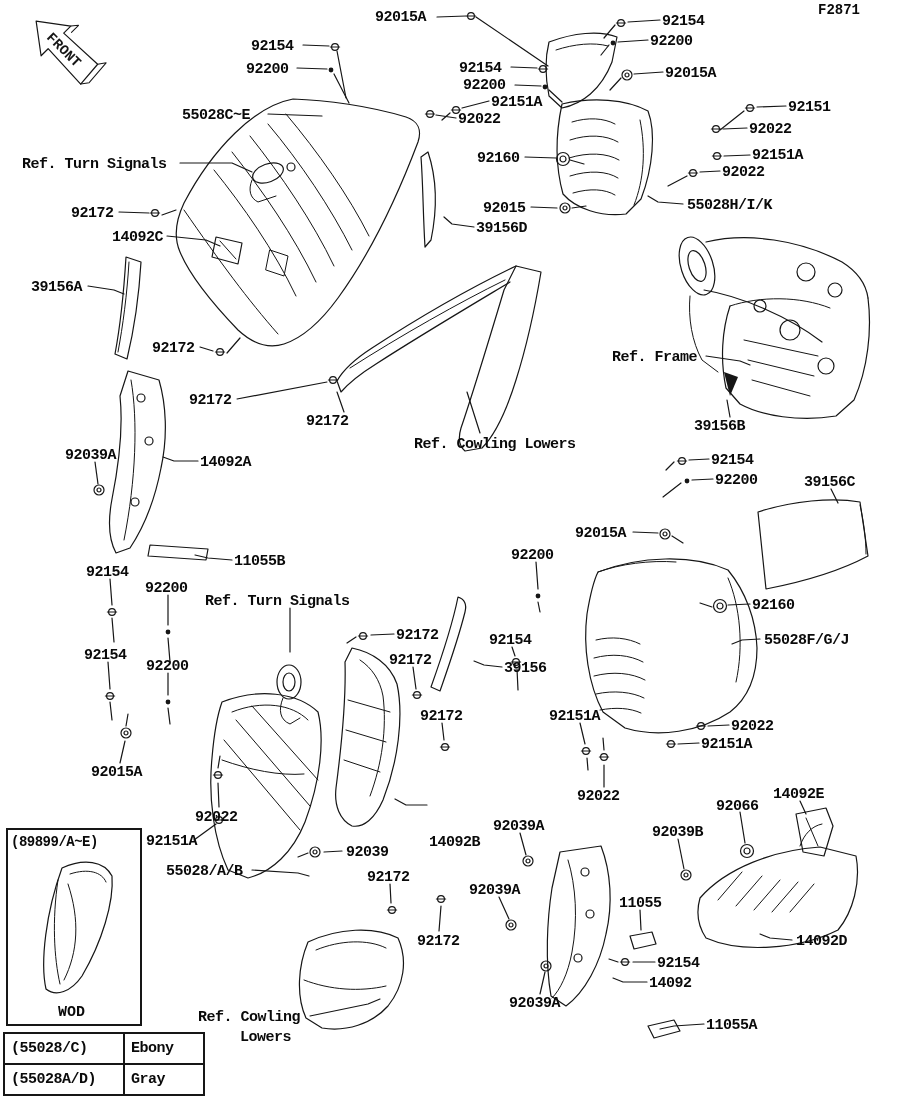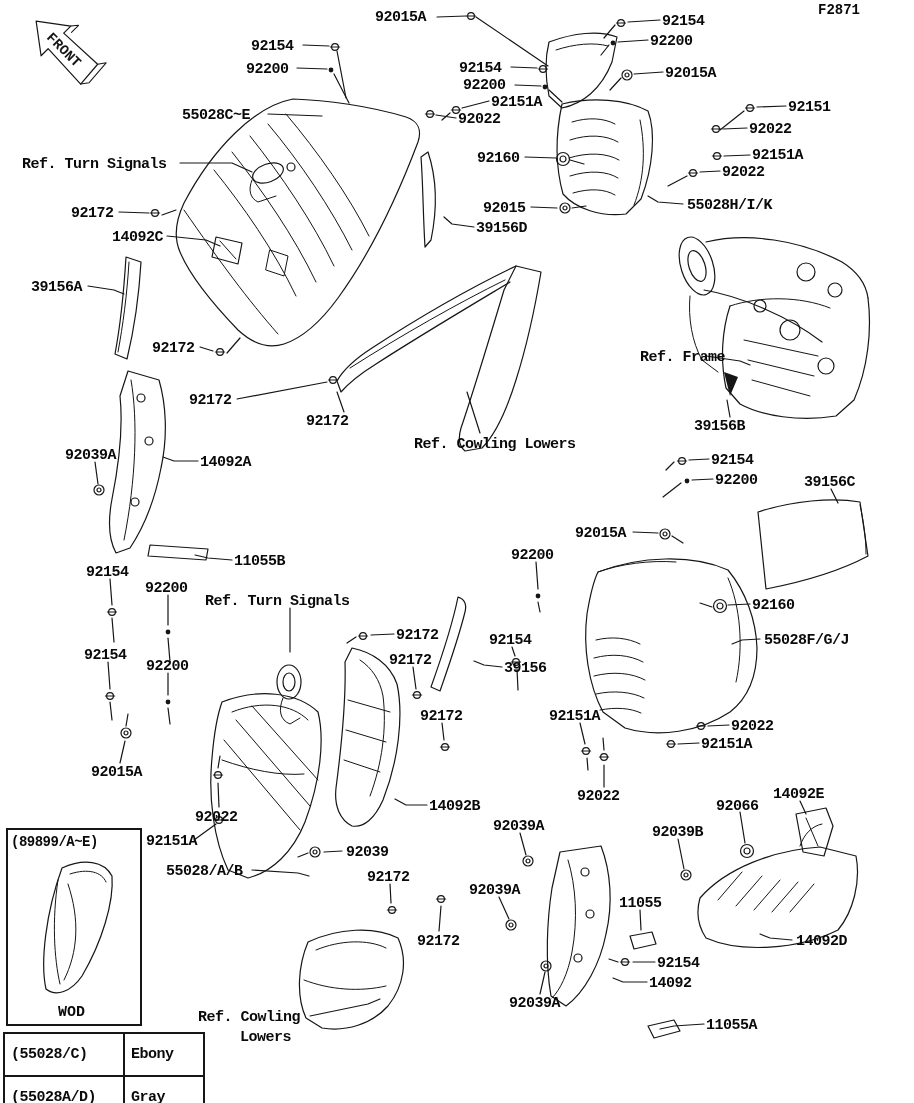--- a/index.html
+++ b/index.html
@@ -20,21 +20,21 @@
     position:absolute; font-weight:bold; font-size:15px; line-height:17px;
     white-space:nowrap; letter-spacing:-0.5px;
   }
   .fig-id { position:absolute; left:818px; top:2px; font-weight:bold; font-size:14px; }
   .inset-box { position:absolute; left:6px; top:828px; width:136px; height:198px; border:2px solid #161616; }
   .inset-title { position:absolute; left:11px; top:834px; font-weight:bold; font-size:14px; letter-spacing:-0.5px; white-space:nowrap; }
   .inset-caption { position:absolute; left:58px; top:1004px; font-weight:bold; font-size:15px; }
   table.color-table { position:absolute; left:3px; top:1032px; border-collapse:collapse; }
   table.color-table td {
     border:2px solid #161616; font-weight:bold; font-size:15px; letter-spacing:-0.5px;
-    padding:12px 6px; height:22px; white-space:nowrap;
+    padding:6px 6px; height:22px; white-space:nowrap;
   }
   td.col-part { width:120px; }
   td.col-color { width:80px; }
 </style>
 </head>
 <body>
 
 <div class="page">
 
   <svg class="art" width="914" height="1103" viewBox="0 0 914 1103">
@@ -375,21 +375,21 @@
   <div class="lbl" style="left:477px;top:150px">92160</div>
   <div class="lbl" style="left:752px;top:147px">92151A</div>
   <div class="lbl" style="left:722px;top:164px">92022</div>
   <div class="lbl" style="left:71px;top:205px">92172</div>
   <div class="lbl" style="left:483px;top:200px">92015</div>
   <div class="lbl" style="left:687px;top:197px">55028H/I/K</div>
   <div class="lbl" style="left:112px;top:229px">14092C</div>
   <div class="lbl" style="left:476px;top:220px">39156D</div>
   <div class="lbl" style="left:31px;top:279px">39156A</div>
   <div class="lbl" style="left:152px;top:340px">92172</div>
-  <div class="lbl" style="left:640px;top:349px">Ref. Frame</div>
+  <div class="lbl" style="left:612px;top:349px">Ref. Frame</div>
   <div class="lbl" style="left:189px;top:392px">92172</div>
   <div class="lbl" style="left:306px;top:413px">92172</div>
   <div class="lbl" style="left:694px;top:418px">39156B</div>
   <div class="lbl" style="left:414px;top:436px">Ref. Cowling Lowers</div>
   <div class="lbl" style="left:65px;top:447px">92039A</div>
   <div class="lbl" style="left:200px;top:454px">14092A</div>
   <div class="lbl" style="left:711px;top:452px">92154</div>
   <div class="lbl" style="left:715px;top:472px">92200</div>
   <div class="lbl" style="left:804px;top:474px">39156C</div>
   <div class="lbl" style="left:575px;top:525px">92015A</div>
@@ -407,21 +407,21 @@
   <div class="lbl" style="left:389px;top:652px">92172</div>
   <div class="lbl" style="left:504px;top:660px">39156</div>
   <div class="lbl" style="left:420px;top:708px">92172</div>
   <div class="lbl" style="left:549px;top:708px">92151A</div>
   <div class="lbl" style="left:731px;top:718px">92022</div>
   <div class="lbl" style="left:701px;top:736px">92151A</div>
   <div class="lbl" style="left:91px;top:764px">92015A</div>
   <div class="lbl" style="left:577px;top:788px">92022</div>
   <div class="lbl" style="left:773px;top:786px">14092E</div>
   <div class="lbl" style="left:195px;top:809px">92022</div>
-  <div class="lbl" style="left:429px;top:798px">14092B</div>
+  <div class="lbl" style="left:429px;top:834px">14092B</div>
   <div class="lbl" style="left:716px;top:798px">92066</div>
   <div class="lbl" style="left:493px;top:818px">92039A</div>
   <div class="lbl" style="left:652px;top:824px">92039B</div>
   <div class="lbl" style="left:146px;top:833px">92151A</div>
   <div class="lbl" style="left:346px;top:844px">92039</div>
   <div class="lbl" style="left:166px;top:863px">55028/A/B</div>
   <div class="lbl" style="left:367px;top:869px">92172</div>
   <div class="lbl" style="left:469px;top:882px">92039A</div>
   <div class="lbl" style="left:619px;top:895px">11055</div>
   <div class="lbl" style="left:796px;top:933px">14092D</div>

